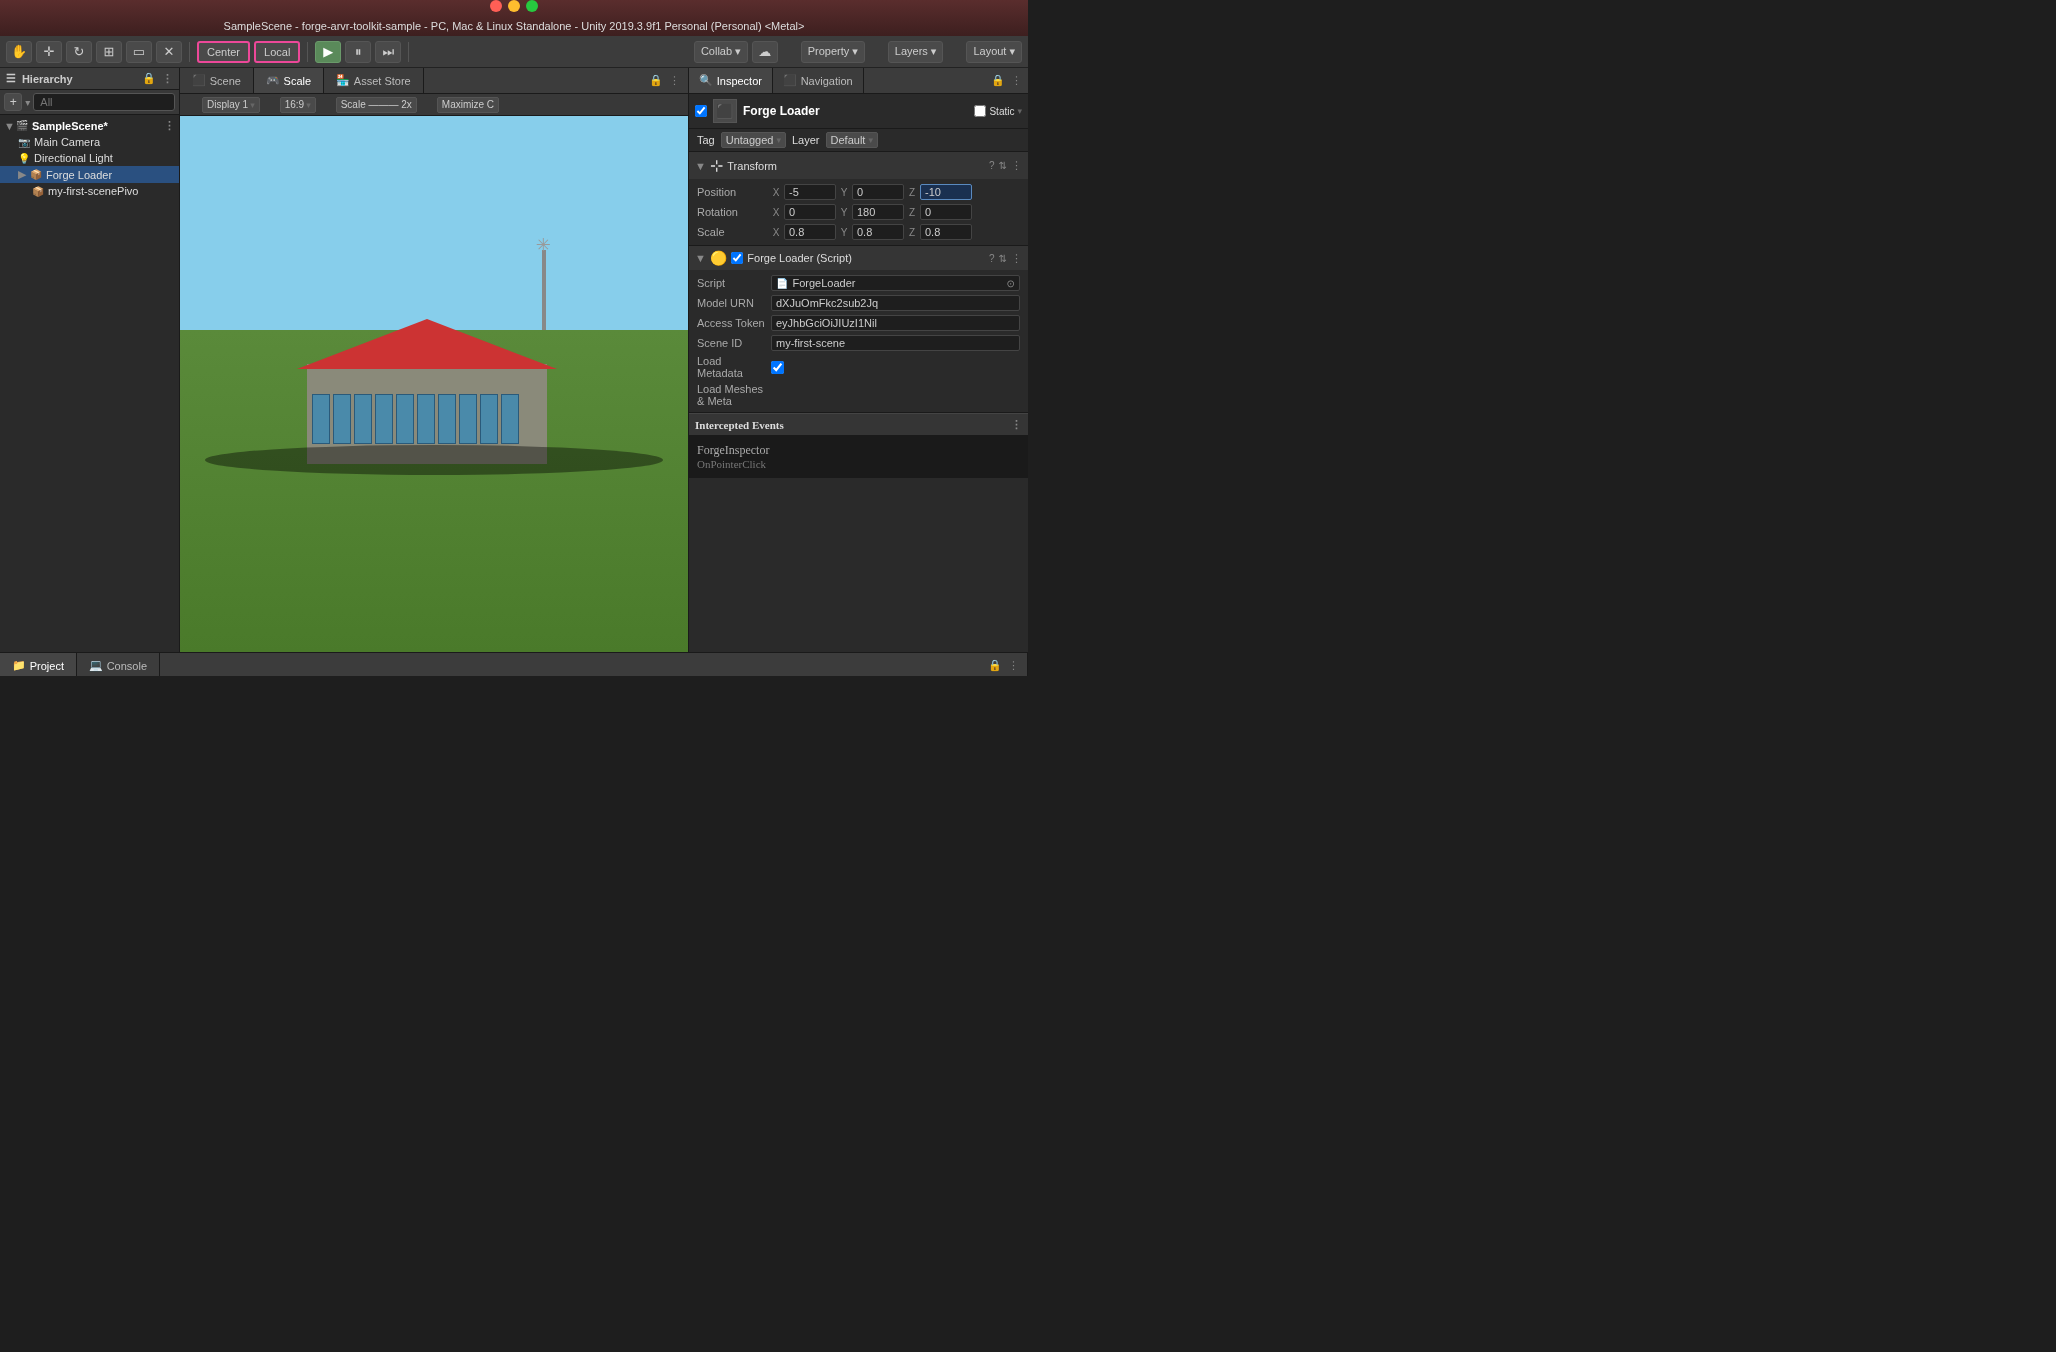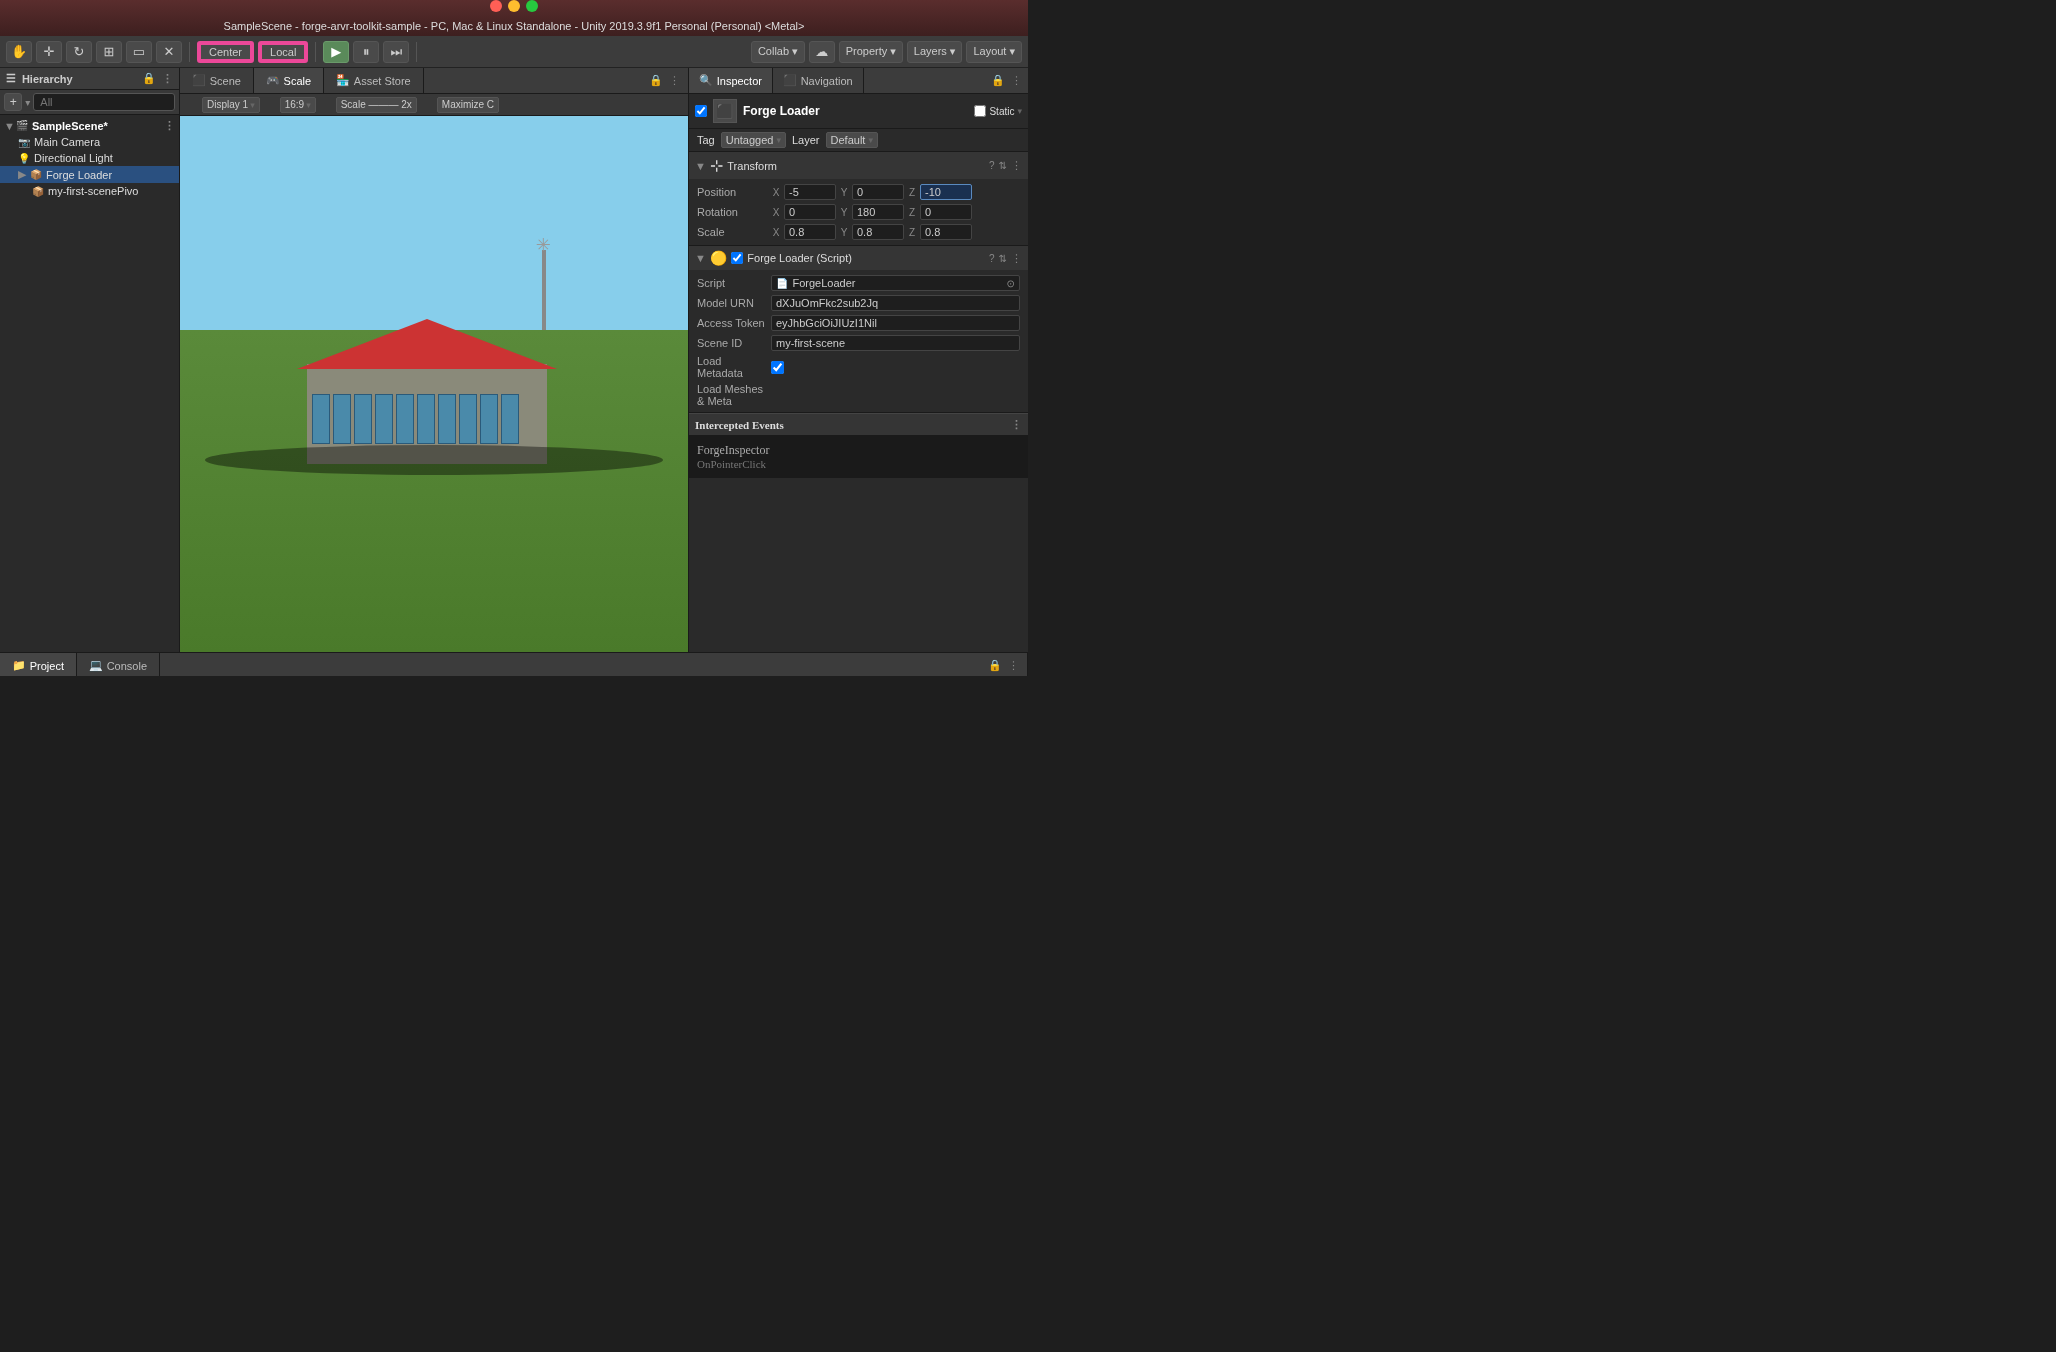--- a/index.html
+++ b/index.html
@@ -48,21 +48,21 @@
       background: #3c3c3c;
       height: 32px;
       display: flex;
       align-items: center;
       padding: 0 6px;
       gap: 4px;
       border-bottom: 1px solid #222;
     }
     .toolbar-btn {
       background: #4a4a4a;
-      border: 4px solid #ec4899;
+      border: 2px solid #ec4899;
       color: #ccc;
       padding: 2px 8px;
       font-size: 11px;
       cursor: pointer;
       border-radius: 3px;
       height: 22px;
       display: flex;
       align-items: center;
       gap: 3px;
     }
@@ -86,20 +86,21 @@
       border: 1px solid #555;
       color: #ccc;
       padding: 2px 6px;
       font-size: 11px;
       cursor: pointer;
       border-radius: 3px;
       height: 22px;
       display: flex;
       align-items: center;
       gap: 4px;
+      margin-left: 19px;
     }
     .spacer { flex: 1; }
 
     
     .main-layout {
       display: flex;
       height: calc(676px - 36px - 32px - 24px);
     }
 
     

